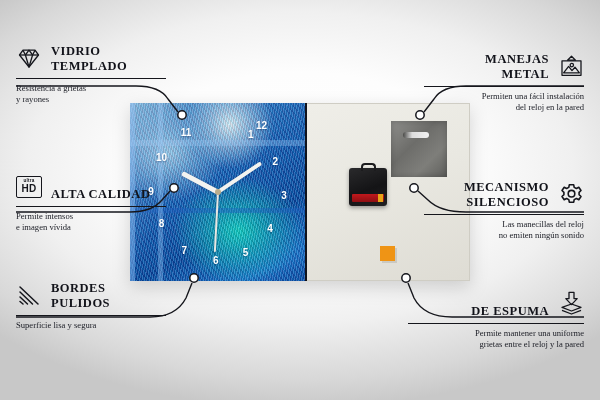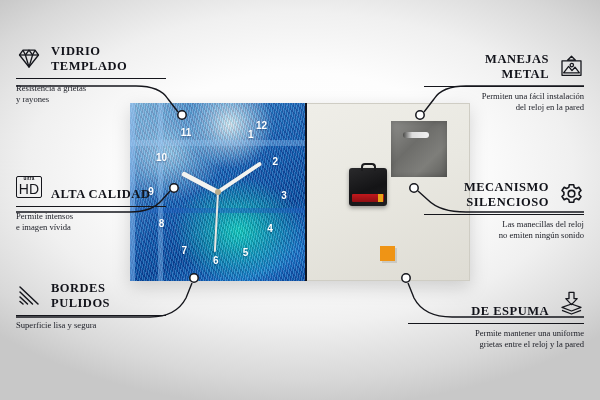--- a/index.html
+++ b/index.html
@@ -181,21 +181,21 @@
     align-items: center; justify-content: center;
     line-height: 1;
   }
   .hdbox .u {
     font-family: "Liberation Sans", sans-serif;
     font-size: 4.6px; font-weight: 700; letter-spacing: 0.2px;
     color: #15161c;
   }
   .hdbox .hd {
     font-family: "Liberation Sans", sans-serif;
-    font-size: 14px; font-weight: 400; letter-spacing: 0.2px;
+    font-size: 10px; font-weight: 700; letter-spacing: 0.2px;
     color: #15161c; margin-top: 0.5px;
   }
 
   
   #connectors {
     position: absolute; left: 0; top: 0;
     width: 600px; height: 400px;
     pointer-events: none;
   }
   #connectors path { fill: none; stroke: #15161c; stroke-width: 1.4; }

